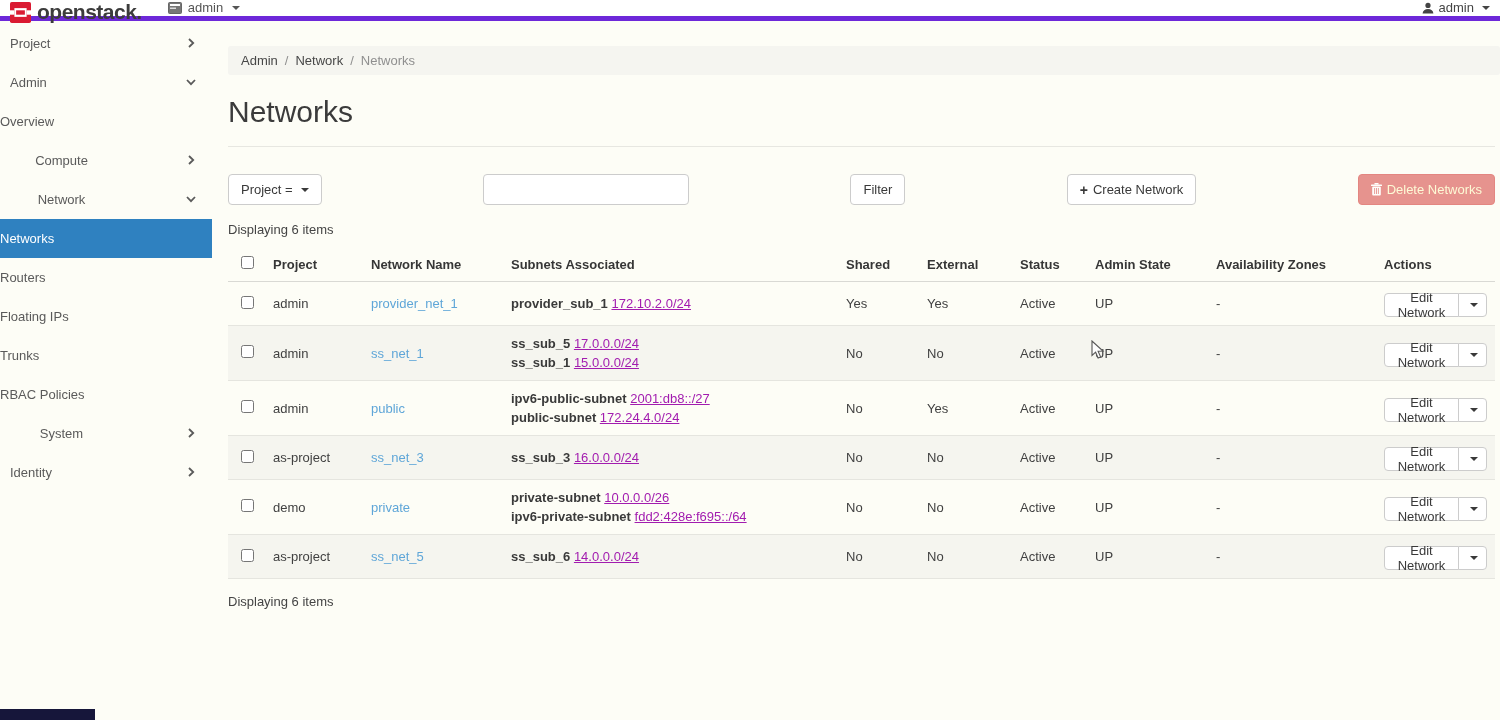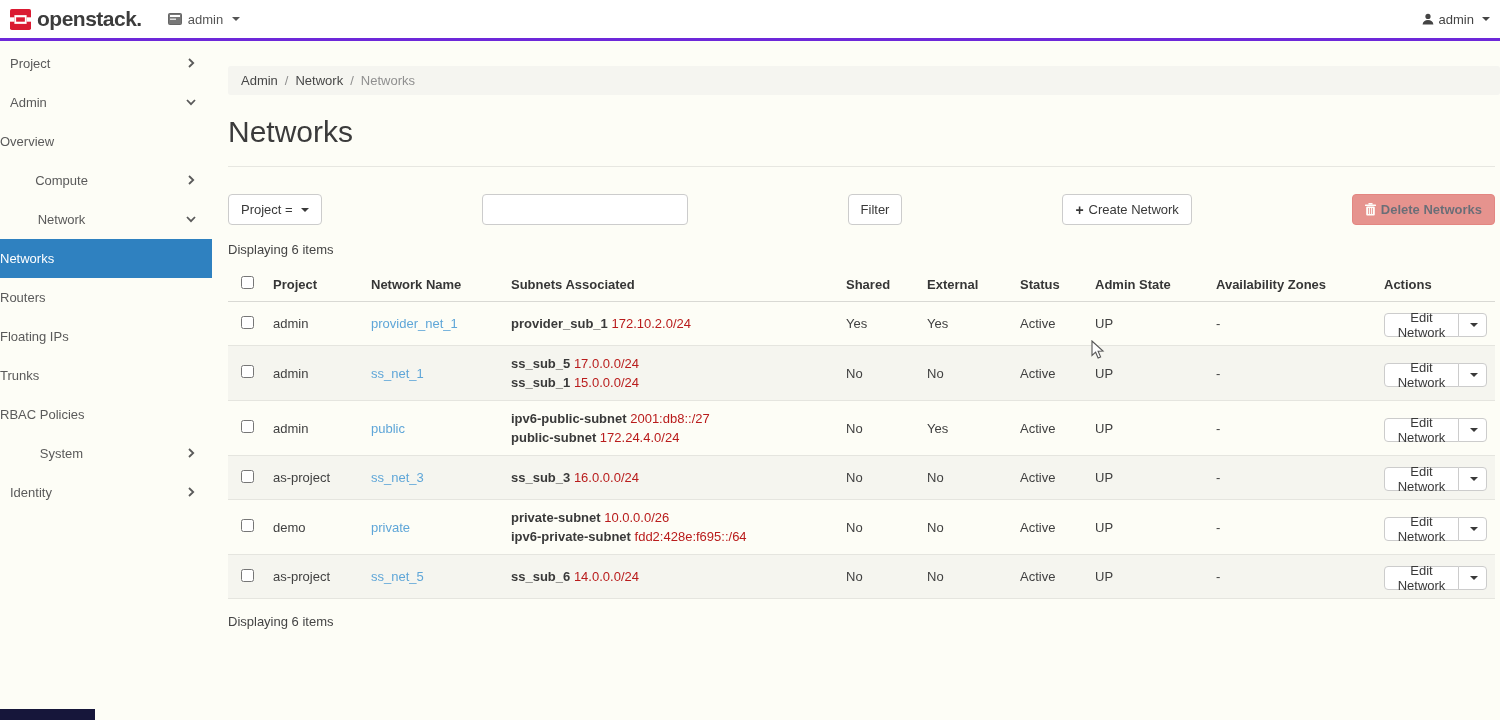--- a/index.html
+++ b/index.html
@@ -4,22 +4,22 @@
 <style>
   * { margin:0; padding:0; box-sizing:border-box; }
   html,body { width:1500px; height:720px; overflow:hidden; }
   body {
     font-family:"Liberation Sans","DejaVu Sans",sans-serif;
     font-size:13px; color:#414141;
     background:#fdfdf6; position:relative;
   }
   
   .navbar {
-    height:41px; background:#fff; border-bottom:3px solid #6d28d9;
-    display:flex; align-items:center; padding:0 10px; position:relative; z-index:5;
+    height:21px; background:#fff; border-bottom:5px solid #6d28d9;
+    display:flex; align-items:flex-start; padding:0 10px; position:relative; z-index:5;
   }
   .brand { display:flex; align-items:center; gap:6px; }
   .brand-text { font-size:21px; font-weight:bold; color:#3c3c3c; letter-spacing:-0.5px; }
   .ctx { display:flex; align-items:center; gap:6px; margin-left:26px; color:#555; cursor:pointer; }
   .user { margin-left:auto; display:flex; align-items:center; gap:5px; color:#444; cursor:pointer; }
   .caret { display:inline-block; width:0; height:0; border-left:4px solid transparent;
            border-right:4px solid transparent; border-top:4px solid currentColor; margin-left:3px; }
   
   .layout { display:flex; height:689px; }
   .sidebar { width:212px; flex:0 0 212px; padding-top:3px; }
@@ -43,32 +43,32 @@
   .title-rule { border:none; border-top:1px solid #e7e7e1; margin-top:17px; }
   
   .toolbar { margin-top:27px; display:flex; justify-content:space-between; gap:7px; align-items:center; }
   .btn {
     background:#fff; border:1px solid #ccc; border-radius:4px; color:#393939;
     font-size:13px; height:31px; padding:0 12px; cursor:pointer;
     display:inline-flex; align-items:center; gap:5px;
     font-family:inherit;
   }
   .btn .plus { font-weight:bold; font-size:14px; }
-  .btn-danger { background:#d9534f; border-color:#d43f3a; color:#0f172a; opacity:0.62;font-weight:bold; }
+  .btn-danger { background:#d9534f; border-color:#d43f3a; color:#fef9c3; opacity:0.62; }
   .search-input { width:206px; height:31px; border:1px solid #ccc; border-radius:4px; padding:0 8px; background:#fff; font-family:inherit; }
   
   .count { margin-top:17px; margin-bottom:9px; color:#444; }
   table { width:100%; border-collapse:collapse; table-layout:fixed; }
   th { text-align:left; font-weight:bold; color:#363636; padding:10px 8px 9px 13px; border-bottom:1px solid #d9d9d4; }
   td { padding:8px 8px 8px 13px; height:33px; vertical-align:middle; border-bottom:1px solid #e5e5df; }
   tbody tr:nth-child(even) { background:#f5f5ef; }
   td a.net-link { color:#5fa6d8; text-decoration:none; }
   .subnet-line { line-height:19px; white-space:nowrap; }
   .subnet-line b { color:#3a3a3a;text-align:center; }
-  .subnet-line .cidr { color:#b91c1c; }
+  .subnet-line .cidr { color:#a21caf;text-decoration:underline; }
   input[type="checkbox"] { width:13px; height:13px; }
   .split-btn { display:inline-flex; }
   .split-btn .btn { border-radius:4px 0 0 4px; height:24px; }
   .split-btn .caret-btn { border-radius:0 4px 4px 0; margin-left:-1px; padding:0 8px; }
   .count-bottom { margin-top:15px; color:#444; }
   
   .cursor { position:absolute; left:1091px; top:340px; z-index:20; pointer-events:none; }
   .bottom-bar { position:absolute; left:0; bottom:0; width:95px; height:11px; background:#16163a; }
 </style>
 </head>

